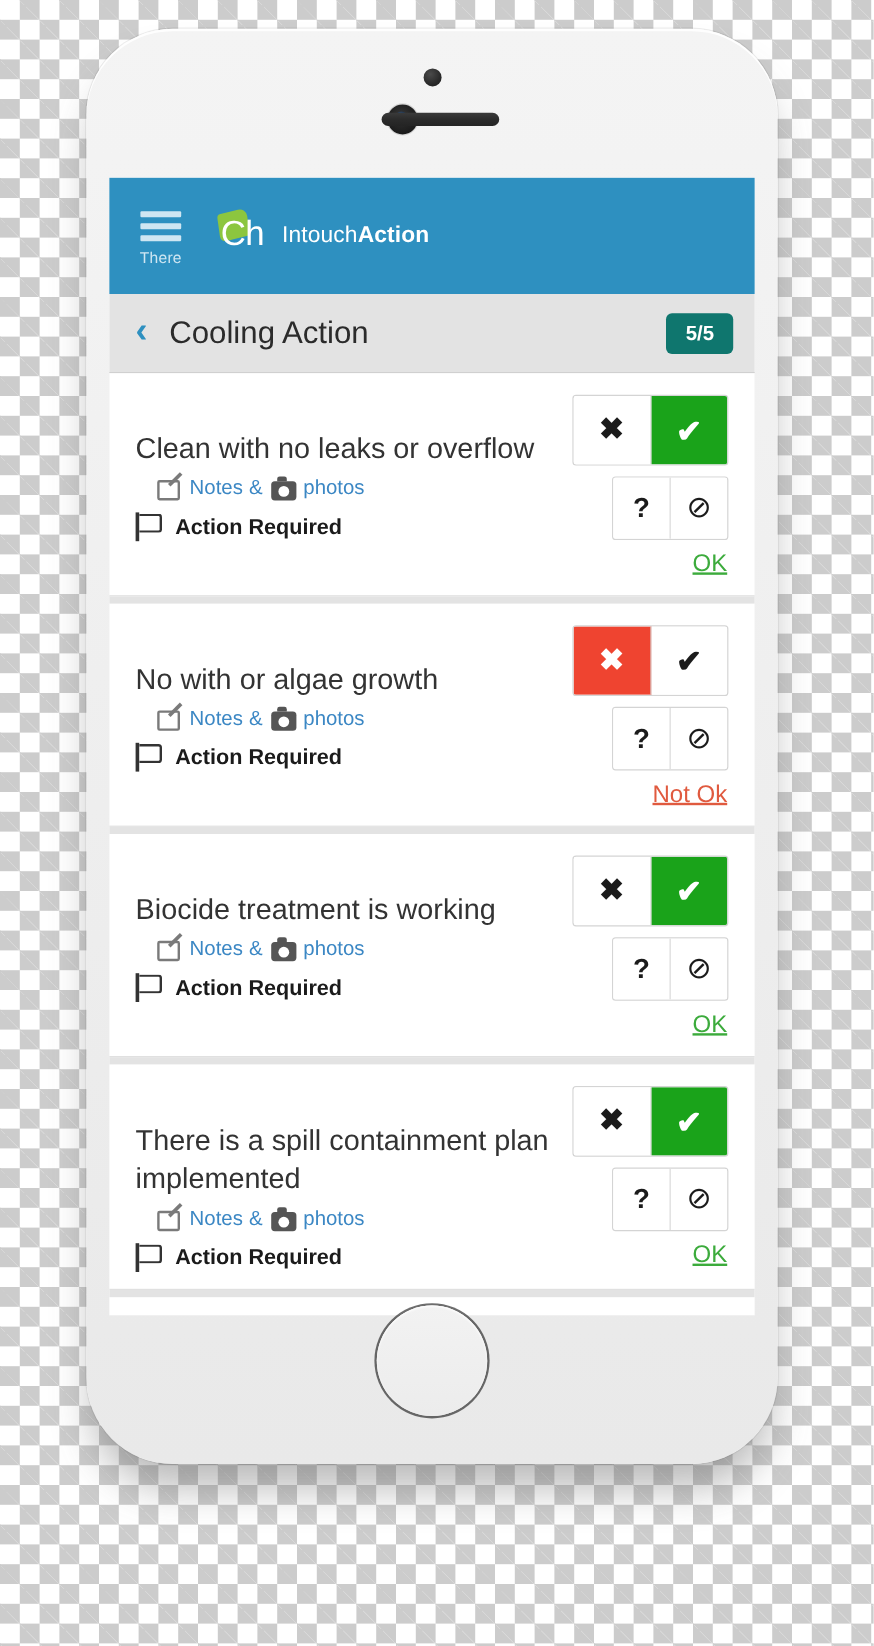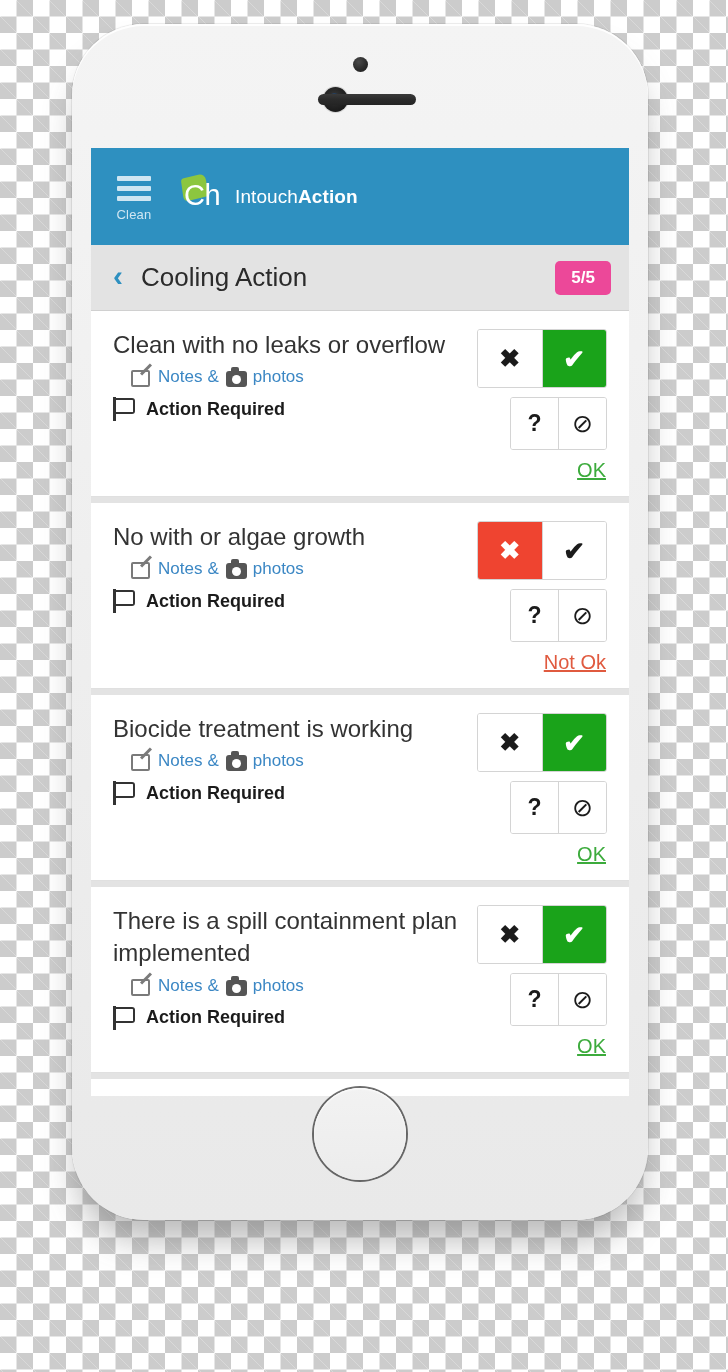--- a/index.html
+++ b/index.html
@@ -179,41 +179,41 @@
     cursor: pointer;
     margin-right: 18px;
     margin-top: -3px;
   }
   .section-title {
     font-size: 26px;
     color: #2b2b2b;
     flex: 1;
   }
   .count-badge {
-    background: #ec4899;
+    background: #0f766e;
     color: #ffffff;
     font-size: 17px;
     font-weight: bold;
     border-radius: 5px;
     padding: 7px 16px;
   }
 
   
   .checklist { background: #e3e3e3; }
 
   .item {
     background: #ffffff;
     border-bottom: 1px solid #e0e0e0;
     margin-bottom: 6px;
     padding: 18px 22px 14px 22px;
     display: flex;
     min-height: 150px;
   }
 
-  .item-main { flex: 1; padding-right: 12px; }
+  .item-main { flex: 1; padding-right: 12px; margin-top: 30px; }
 
   .item-text {
     font-size: 24px;
     color: #333333;
     line-height: 1.35;
     margin-bottom: 6px;
   }
 
   .notes-row {
     display: flex;
@@ -364,21 +364,21 @@
 
   <div id="screen">
 
     <div class="app-header">
       <div class="menu-btn">
         <div class="bars">
           <div class="bar"></div>
             <div class="bar"></div>
             <div class="bar"></div>
         </div>
-        <div class="menu-label">Clean</div>
+        <div class="menu-label">There</div>
       </div>
       <div class="brand">
         <div class="logo-mark">
           <div class="leaf"></div>
           <div class="ch">Ch</div>
         </div>
         <div class="brand-name"><span>Intouch</span><span class="b">Action</span></div>
       </div>
     </div>
 

